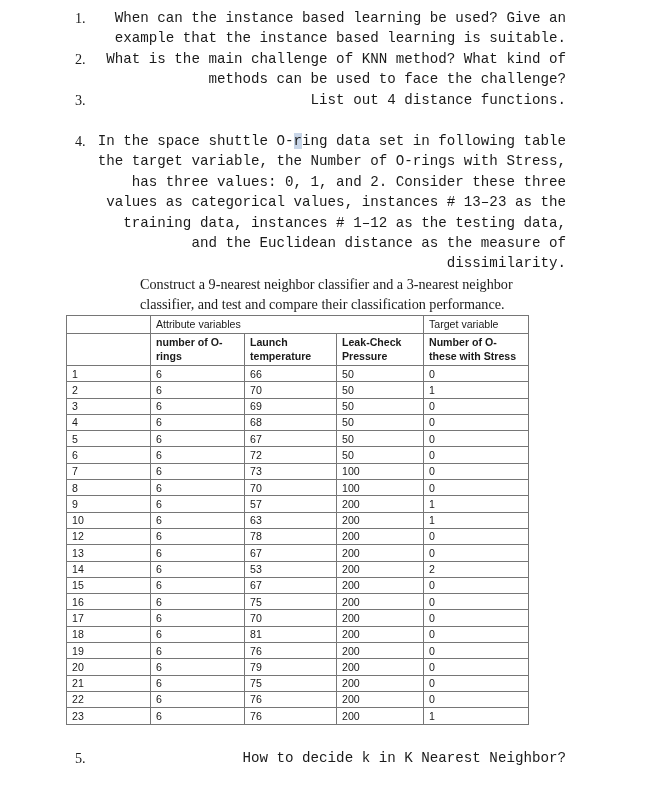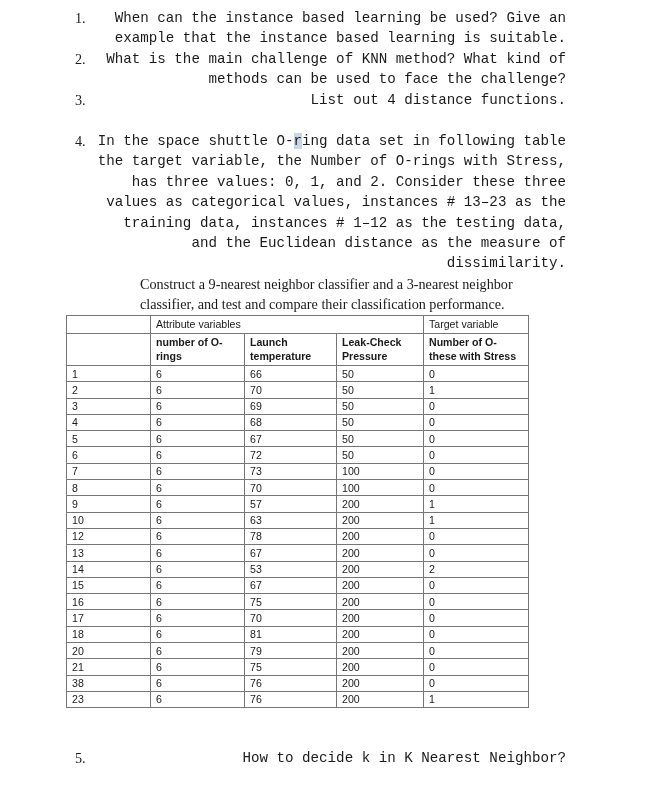--- a/index.html
+++ b/index.html
@@ -296,35 +296,42 @@
           <td class="cell">0</td>
         </tr>
         <tr>
           <td class="cell">18</td>
           <td class="cell">6</td>
           <td class="cell">81</td>
           <td class="cell">200</td>
           <td class="cell">0</td>
         </tr>
         <tr>
+          <td class="cell">19</td>
+          <td class="cell">6</td>
+          <td class="cell">76</td>
+          <td class="cell">200</td>
+          <td class="cell">0</td>
+        </tr>
+        <tr>
           <td class="cell">20</td>
           <td class="cell">6</td>
           <td class="cell">79</td>
           <td class="cell">200</td>
           <td class="cell">0</td>
         </tr>
         <tr>
           <td class="cell">21</td>
           <td class="cell">6</td>
           <td class="cell">75</td>
           <td class="cell">200</td>
           <td class="cell">0</td>
         </tr>
         <tr>
-          <td class="cell">38</td>
+          <td class="cell">22</td>
           <td class="cell">6</td>
           <td class="cell">76</td>
           <td class="cell">200</td>
           <td class="cell">0</td>
         </tr>
         <tr>
           <td class="cell">23</td>
           <td class="cell">6</td>
           <td class="cell">76</td>
           <td class="cell">200</td>

